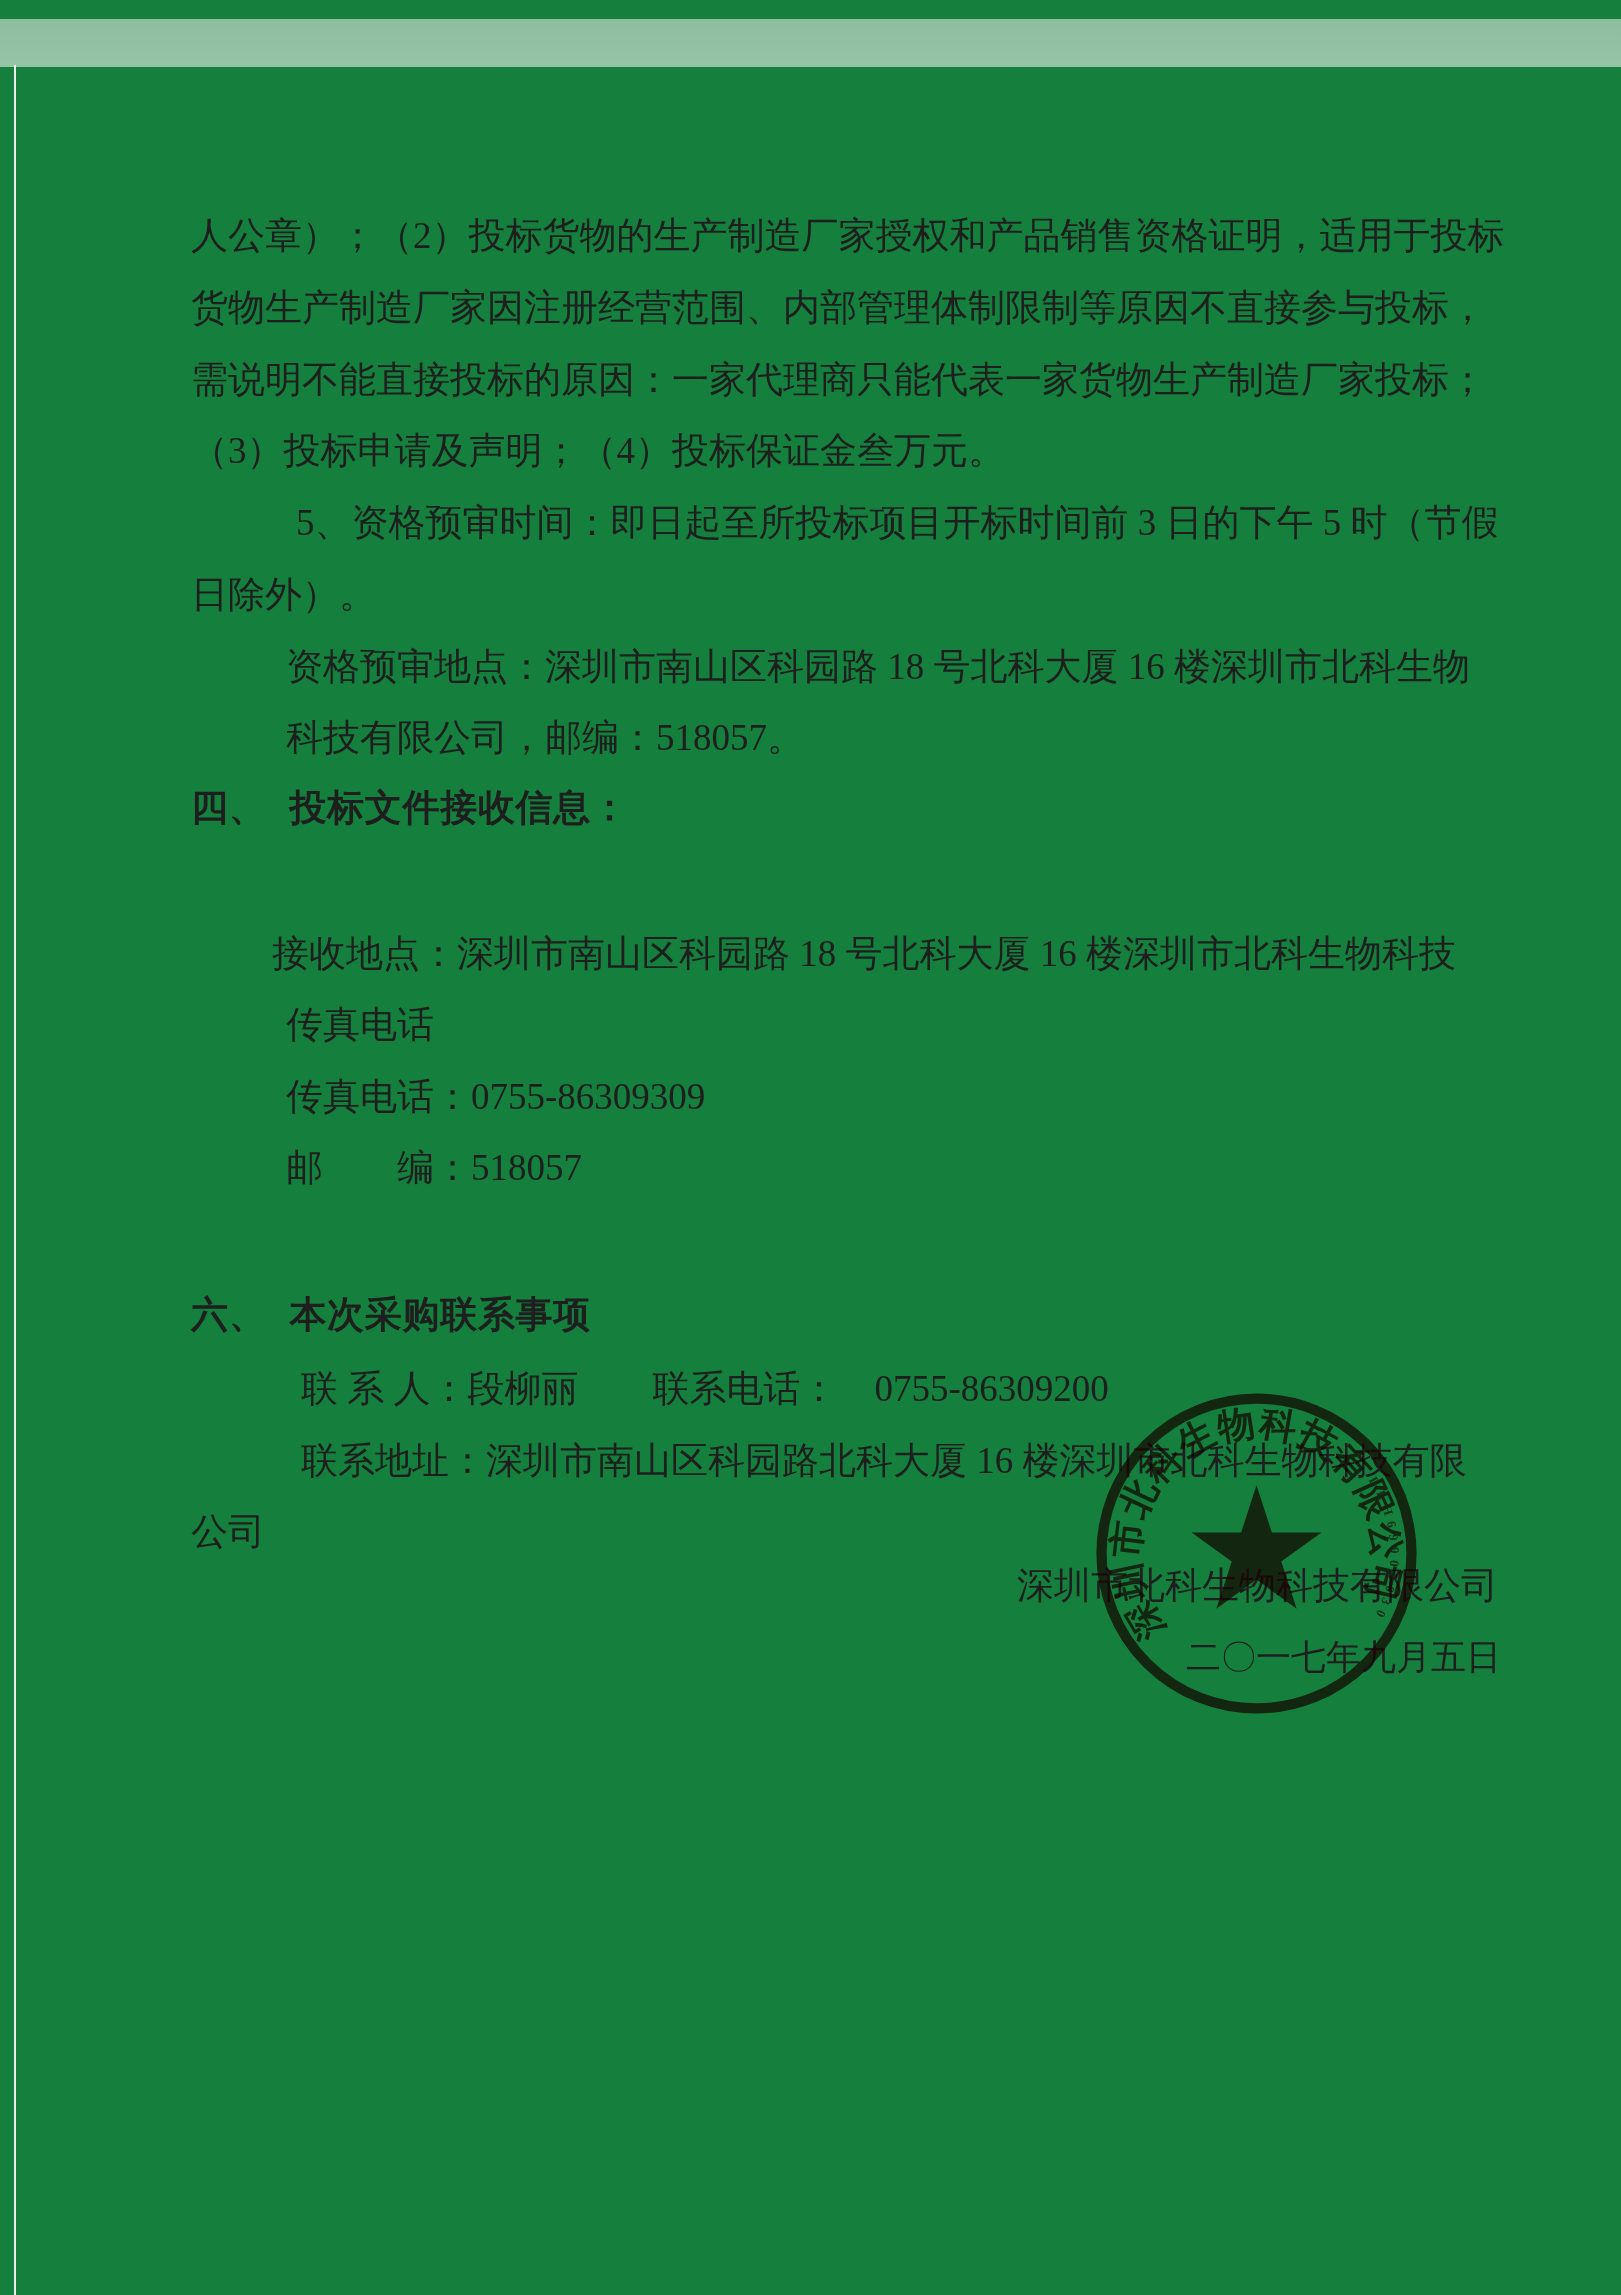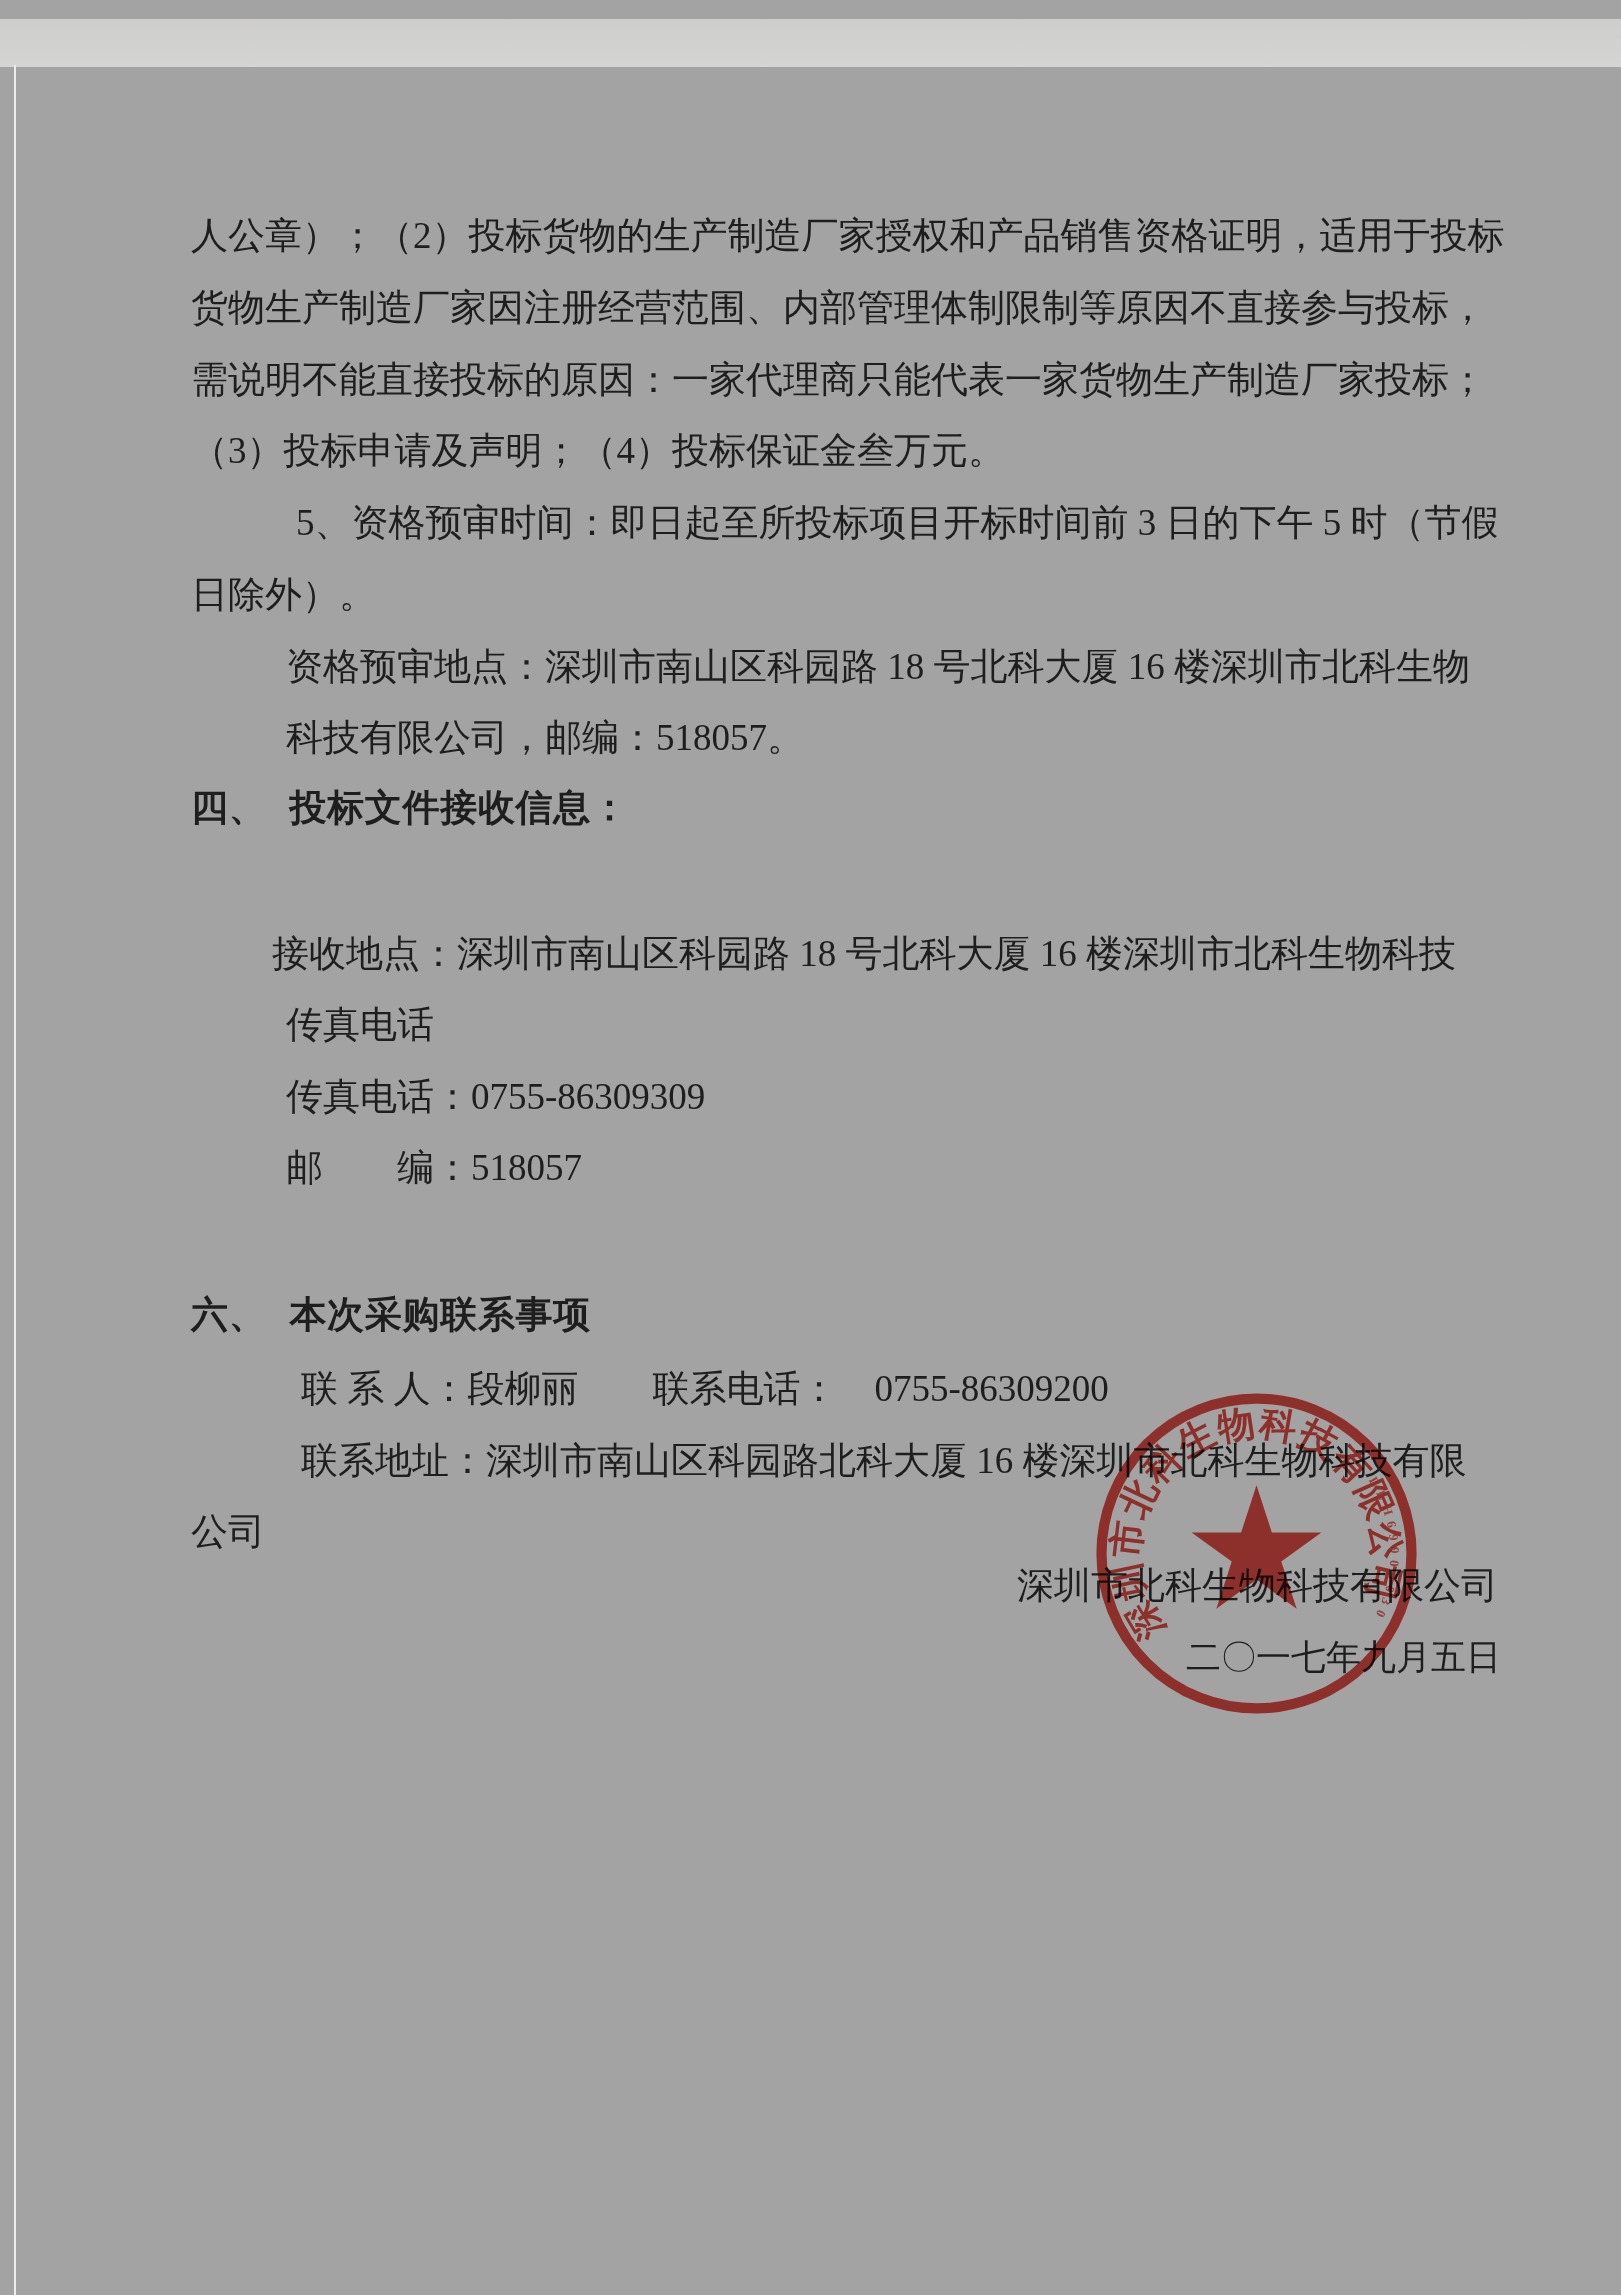--- a/index.html
+++ b/index.html
@@ -1,19 +1,19 @@
 <!DOCTYPE html>
 <html style="font-size:11px"><head>
 <meta charset="utf-8">
 <style>
   html,body{margin:0;padding:0;background:#f6f5f2;}
   .page{
     position:relative;
     width:1622px;height:2295px;
-    background:#a3a3a3;
+    background:#15803d;
     overflow:hidden;
     font-family:"Liberation Serif","DejaVu Serif",serif;
     color:#1e1e1e;
   }
   .scan-top{
     position:absolute;left:0;top:19px;width:100%;height:48px;
     background:linear-gradient(#f1f0ee, #fdfdfc);
     opacity:.55;
   }
   .scan-left{

